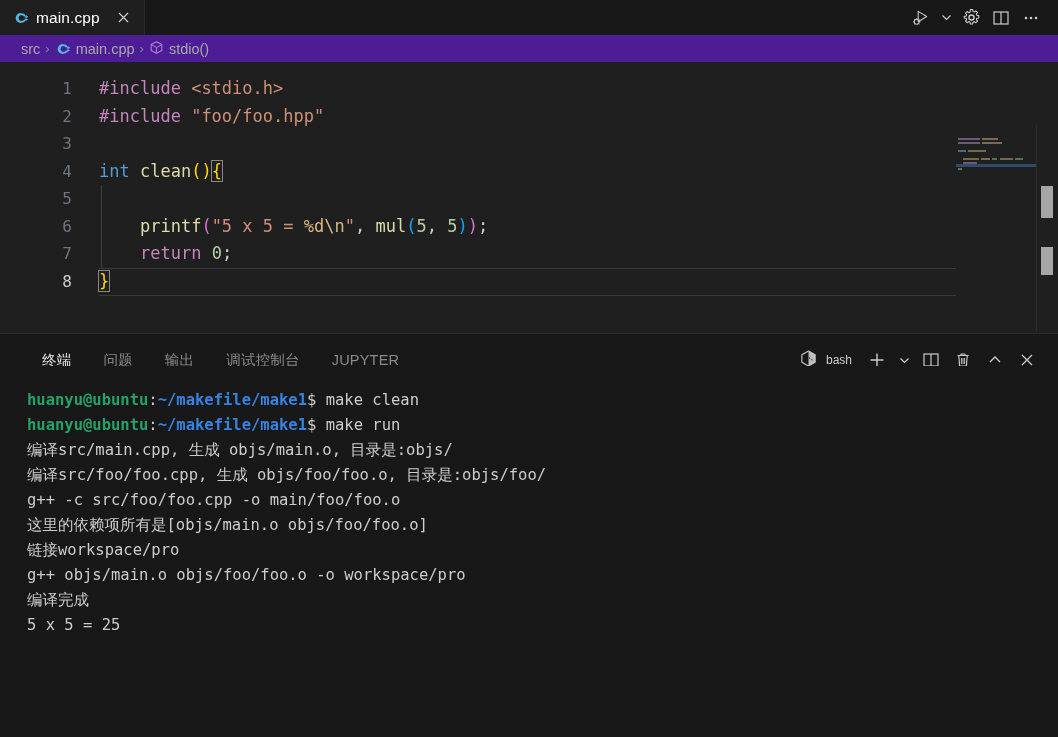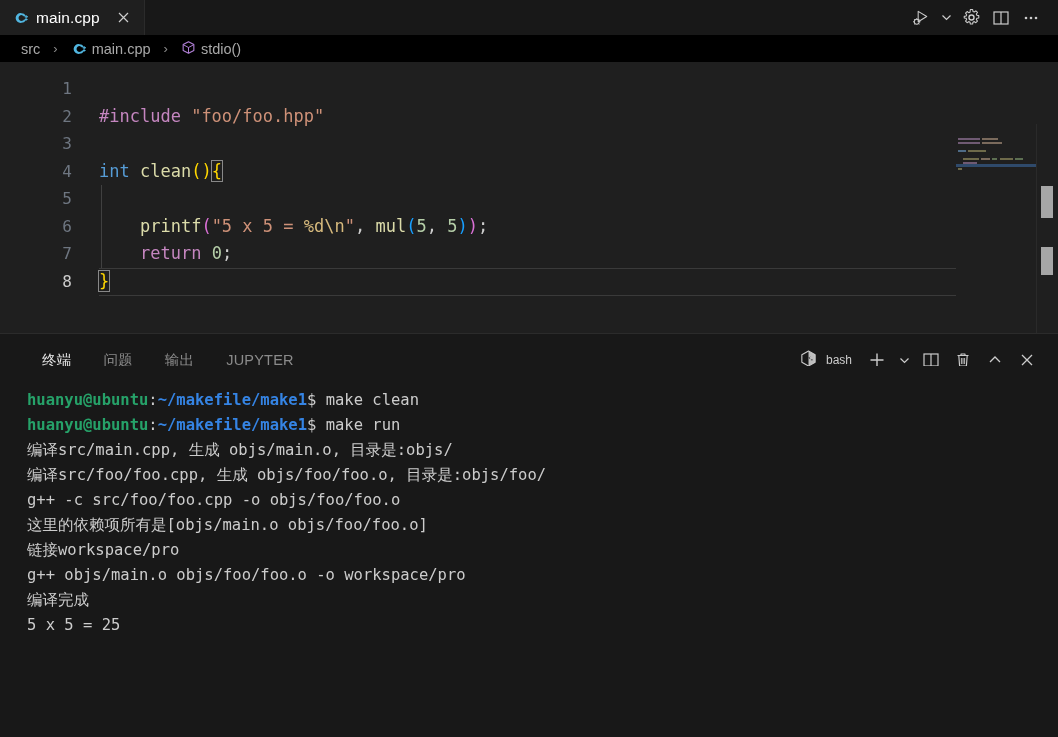--- a/index.html
+++ b/index.html
@@ -36,22 +36,22 @@
   }
   .act {
     width: 30px; height: 35px; display: flex; align-items: center; justify-content: center;
     color: #cccccc;
   }
   .act svg { display: block; }
 
   
   .breadcrumb {
     position: absolute; left: 0; top: 35px; width: 1058px; height: 27px;
-    display: flex; align-items: center; padding-left: 21px; gap: 12px;
-    font-size: 14.5px; color: #a9a9a9; background: #000000;
+    display: flex; align-items: center; padding-left: 21px; gap: 4px;
+    font-size: 14.5px; color: #a9a9a9; background: #4c1d95;
   }
   .bc-sep { color: #8c8c8c; font-size: 13px; padding: 0 1px; }
   .bc-item { display: flex; align-items: center; gap: 5px; }
 
   
   .editor {
     position: absolute; left: 0; top: 62px; width: 1058px; height: 271px;
     background: #1f1f1f; overflow: hidden;
   }
   .code-area {
@@ -246,20 +246,21 @@
       </span>
       <span>stdio()</span>
     </span>
   </div>
 
   <div class="editor">
     <div class="code-area">
 
       <div class="line">
         <span class="gutter">1</span>
+        <span class="ltext"><span class="t-pre">#include</span> <span class="t-str">&lt;stdio.h&gt;</span></span>
       </div>
 
       <div class="line">
         <span class="gutter">2</span>
         <span class="ltext"><span class="t-pre">#include</span> <span class="t-str">"foo/foo.hpp"</span></span>
       </div>
 
       <div class="line">
         <span class="gutter">3</span>
         <span class="ltext"></span>
@@ -326,20 +327,23 @@
         <div class="ptab active">
           <span>终端</span>
         </div>
         <div class="ptab">
           <span>问题</span>
         </div>
         <div class="ptab">
           <span>输出</span>
         </div>
         <div class="ptab">
+          <span>调试控制台</span>
+        </div>
+        <div class="ptab">
           <span>JUPYTER</span>
         </div>
       </div>
 
       <div class="panel-actions">
         <div class="shell-chip">
           <span>
             <svg width="19" height="19" viewBox="0 0 20 20">
               <path d="M10 2.2 L17 6 L17 14 L10 17.8 L3 14 L3 6 Z" fill="none" stroke="#cccccc" stroke-width="1.15" stroke-linejoin="round"></path>
               <path d="M10 2.4 L10 17.6 L16.9 13.9 L16.9 6.1 Z" fill="#cccccc" opacity="0.92"></path>
@@ -384,21 +388,21 @@
     </div>
   </div>
 
   <div class="terminal">
     <div class="tline"><span class="c-user">huanyu@ubuntu</span><span class="c-dollar">:</span><span class="c-path">~/makefile/make1</span><span class="c-dollar">$</span><span> make clean</span></div>
 
     <div class="tline"><span class="c-user">huanyu@ubuntu</span><span class="c-dollar">:</span><span class="c-path">~/makefile/make1</span><span class="c-dollar">$</span><span> make run</span></div>
 
     <div class="tline">编译src/main.cpp, 生成 objs/main.o, 目录是:objs/</div>
     <div class="tline">编译src/foo/foo.cpp, 生成 objs/foo/foo.o, 目录是:objs/foo/</div>
-    <div class="tline">g++ -c src/foo/foo.cpp -o objs/foo/foo.o</div>
+    <div class="tline">g++ -c src/foo/foo.cpp -o main/foo/foo.o</div>
     <div class="tline">这里的依赖项所有是[objs/main.o objs/foo/foo.o]</div>
     <div class="tline">链接workspace/pro</div>
     <div class="tline">g++ objs/main.o objs/foo/foo.o -o workspace/pro</div>
     <div class="tline">编译完成</div>
     <div class="tline">5 x 5 = 25</div>
 
   </div>
 
 
 </div>

